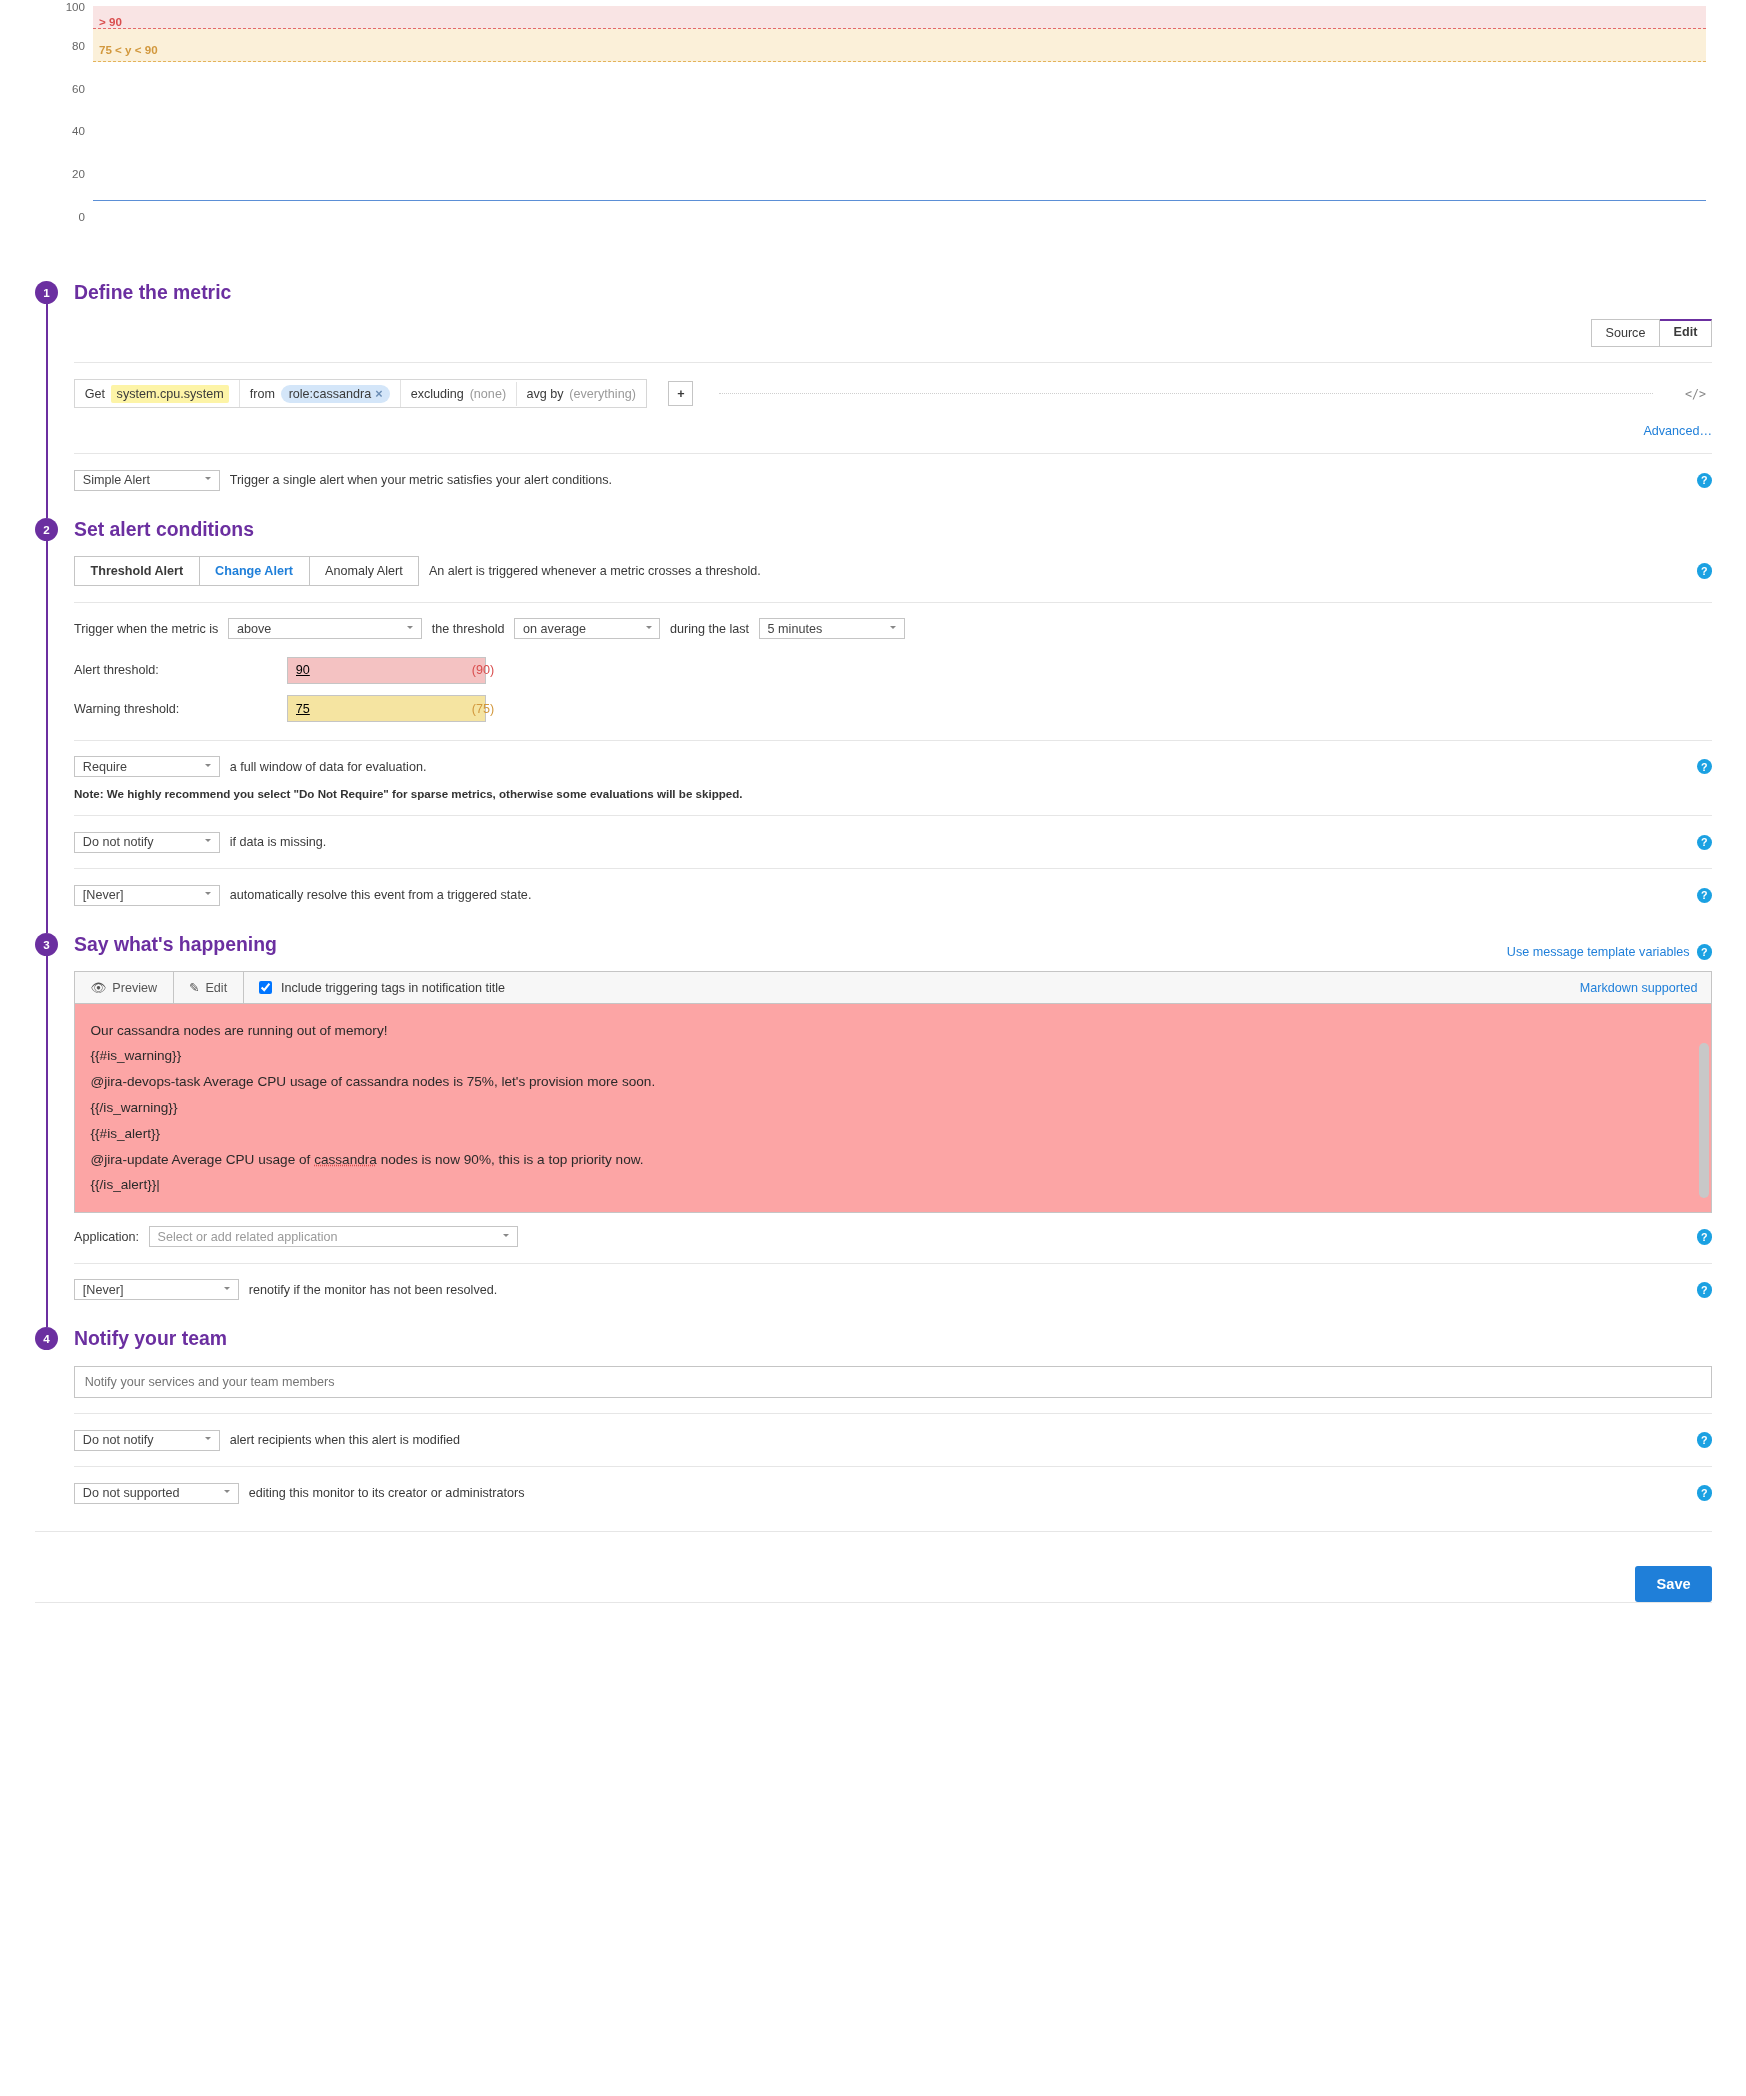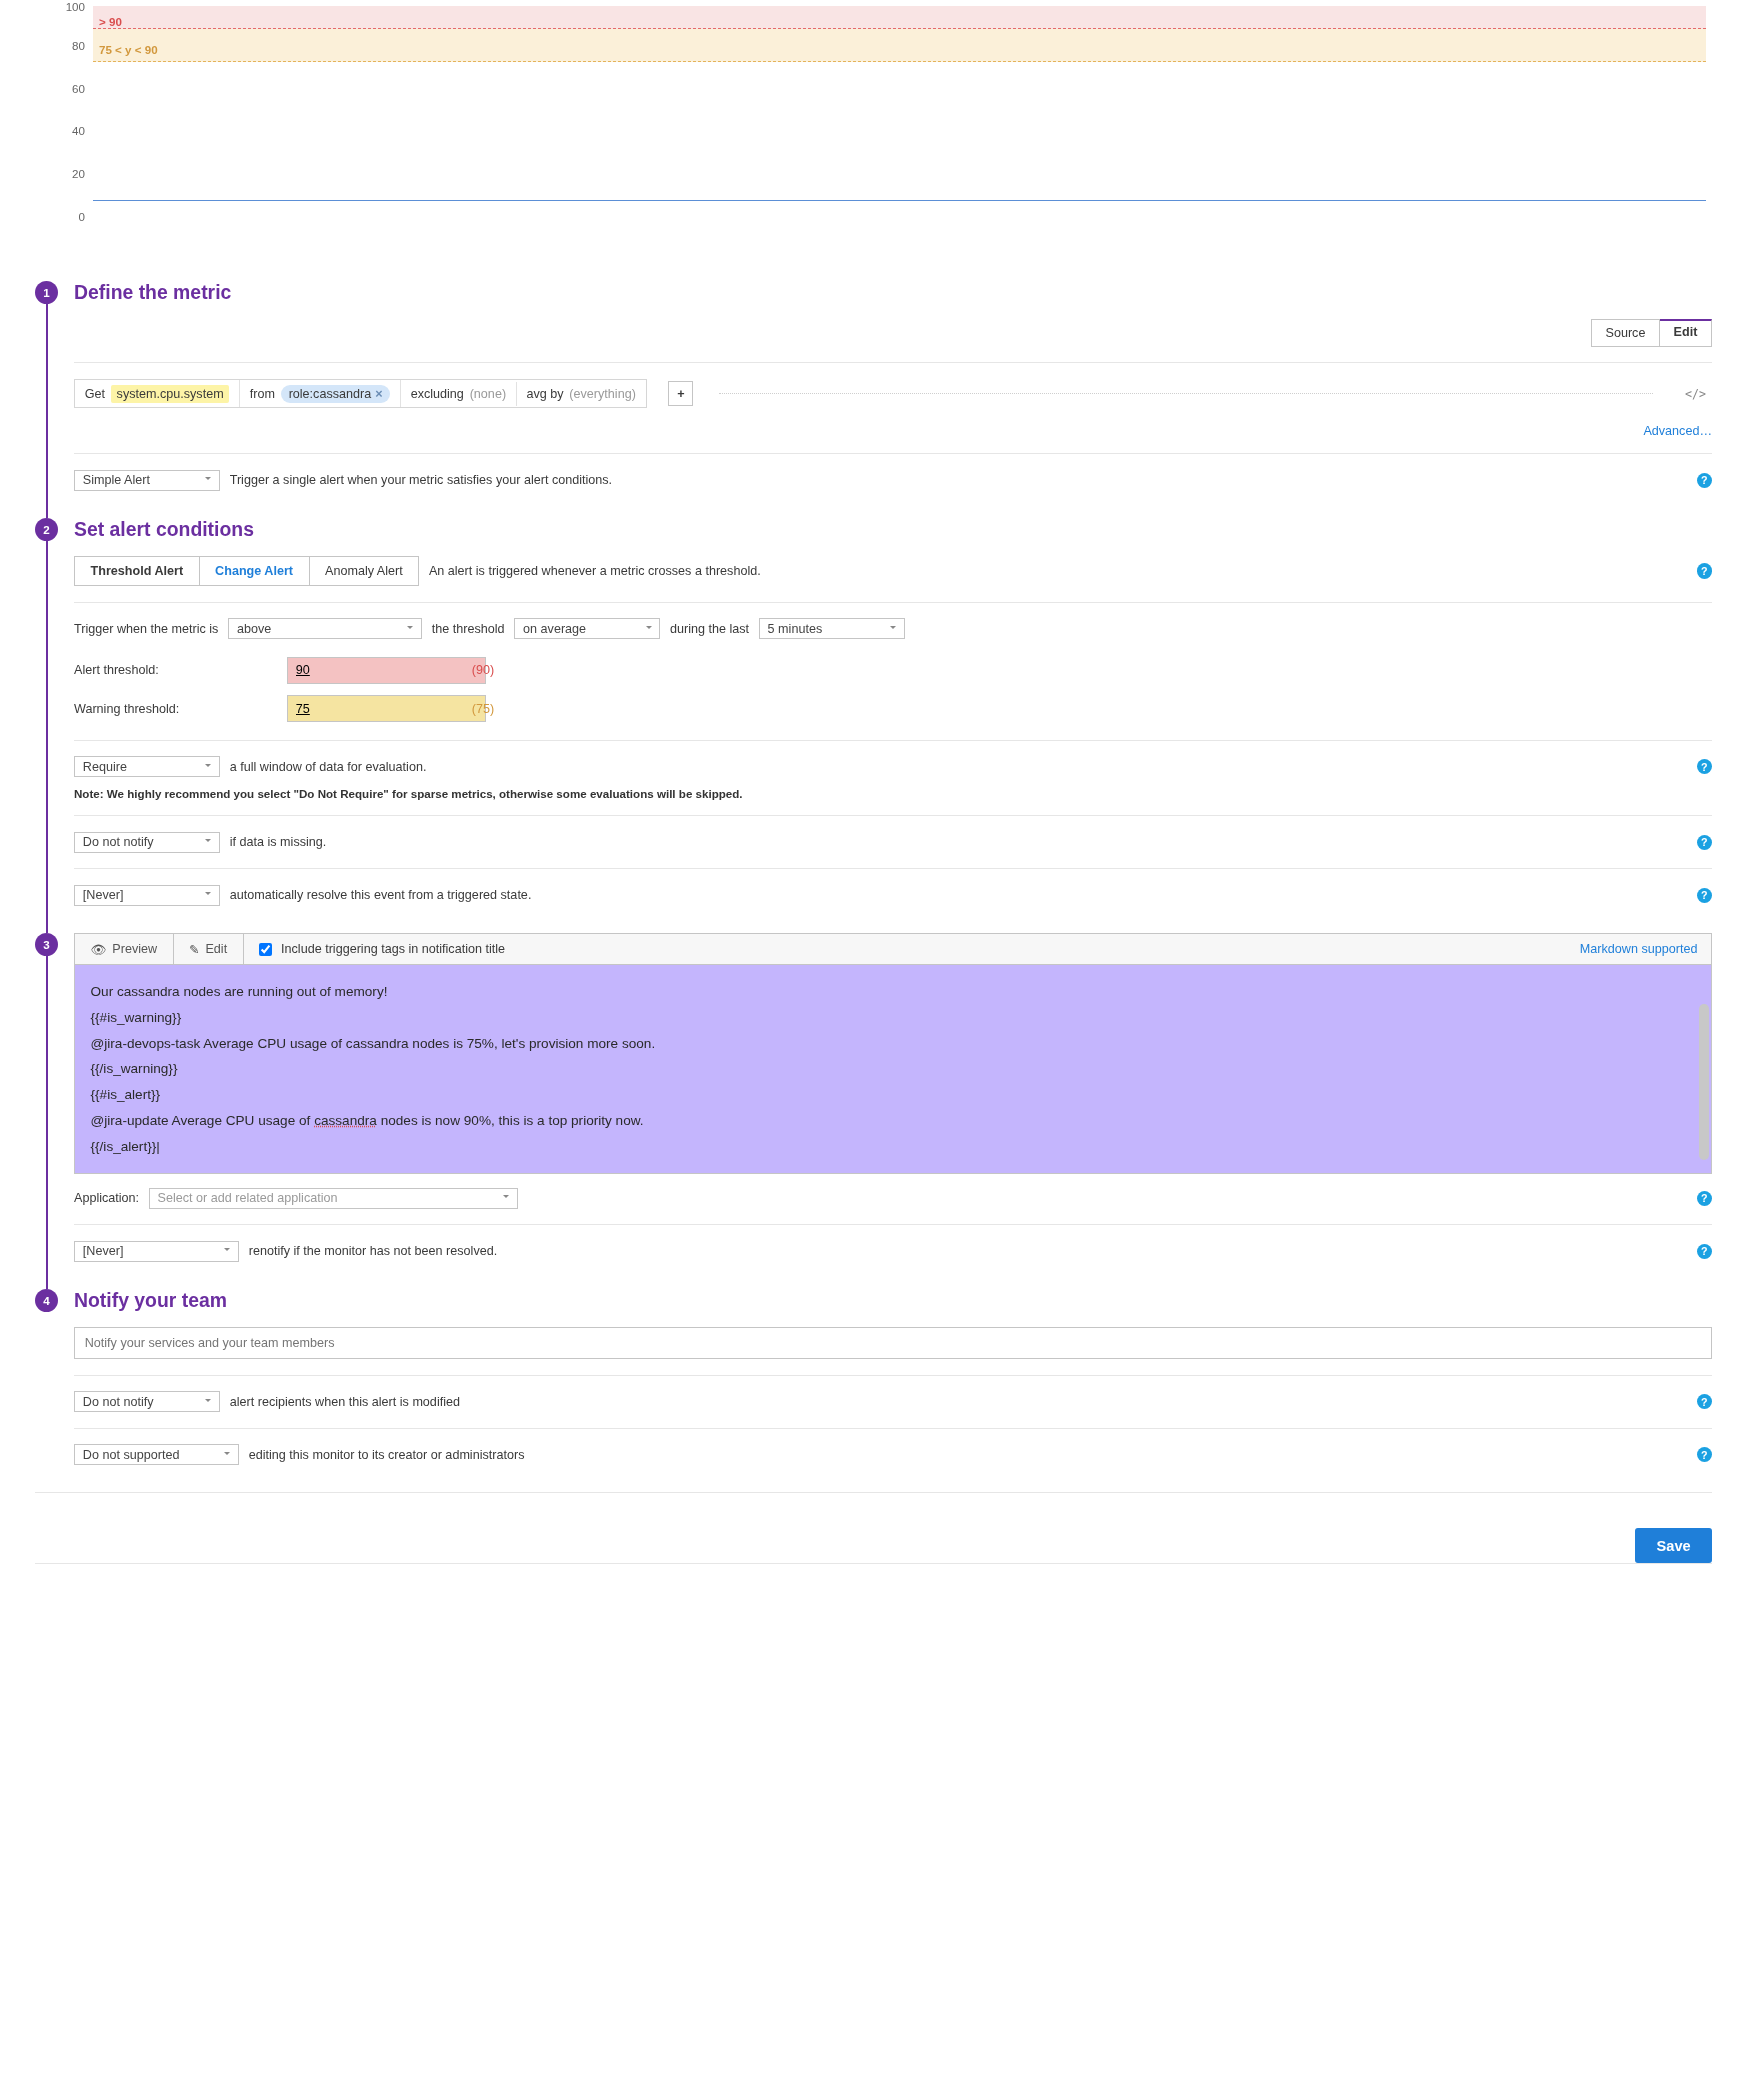--- a/index.html
+++ b/index.html
@@ -221,21 +221,21 @@
     display:inline-flex;
     align-items:center;
     gap:5.8px;
     font-size:12.6px;
     color:#555;
   }
   .eh-check { margin-left: 11.6px; display:inline-flex; align-items:center; gap:5.8px; font-size:12.6px; }
   .eh-right { margin-left:auto; padding: 0 13.6px; color:#1f7fd9; font-size:12.6px; }
   .editor-body {
     border:1px solid #c5c5c5;
-    background:#c4b5fd;
+    background:#fca5a5;
     padding: 13.6px 15.5px;
     font-size: 13.6px;
     line-height: 1.9;
     font-family: -apple-system, Helvetica, Arial, sans-serif;
     color: #2a2a2a;
     position: relative;
     white-space: pre-wrap;
   }
   .editor-body .spell { text-decoration: underline dotted #d94d4d; }
   .scroll-thumb {
@@ -408,20 +408,27 @@
       </div>
     <span>automatically resolve this event from a triggered state.</span>
     <span style="flex:1"></span>
     <span class="help-icon">?</span>
   </div>
 </div>
 
 <div class="section">
   <div class="step-bullet">3</div>
   <div class="step-rail"></div>
+  <div class="step-title-row">
+    <h2 class="step-title">Say what's happening</h2>
+    <span>
+      <a class="link">Use message template variables</a>
+      &nbsp;<span class="help-icon" style="float:none">?</span>
+    </span>
+  </div>
 
   <div class="editor-header">
     <div class="eh-btn">
         <span>👁</span>
         <span>Preview</span>
       </div>
     <div class="eh-btn">
         <span>✎</span>
         <span>Edit</span>
       </div>

